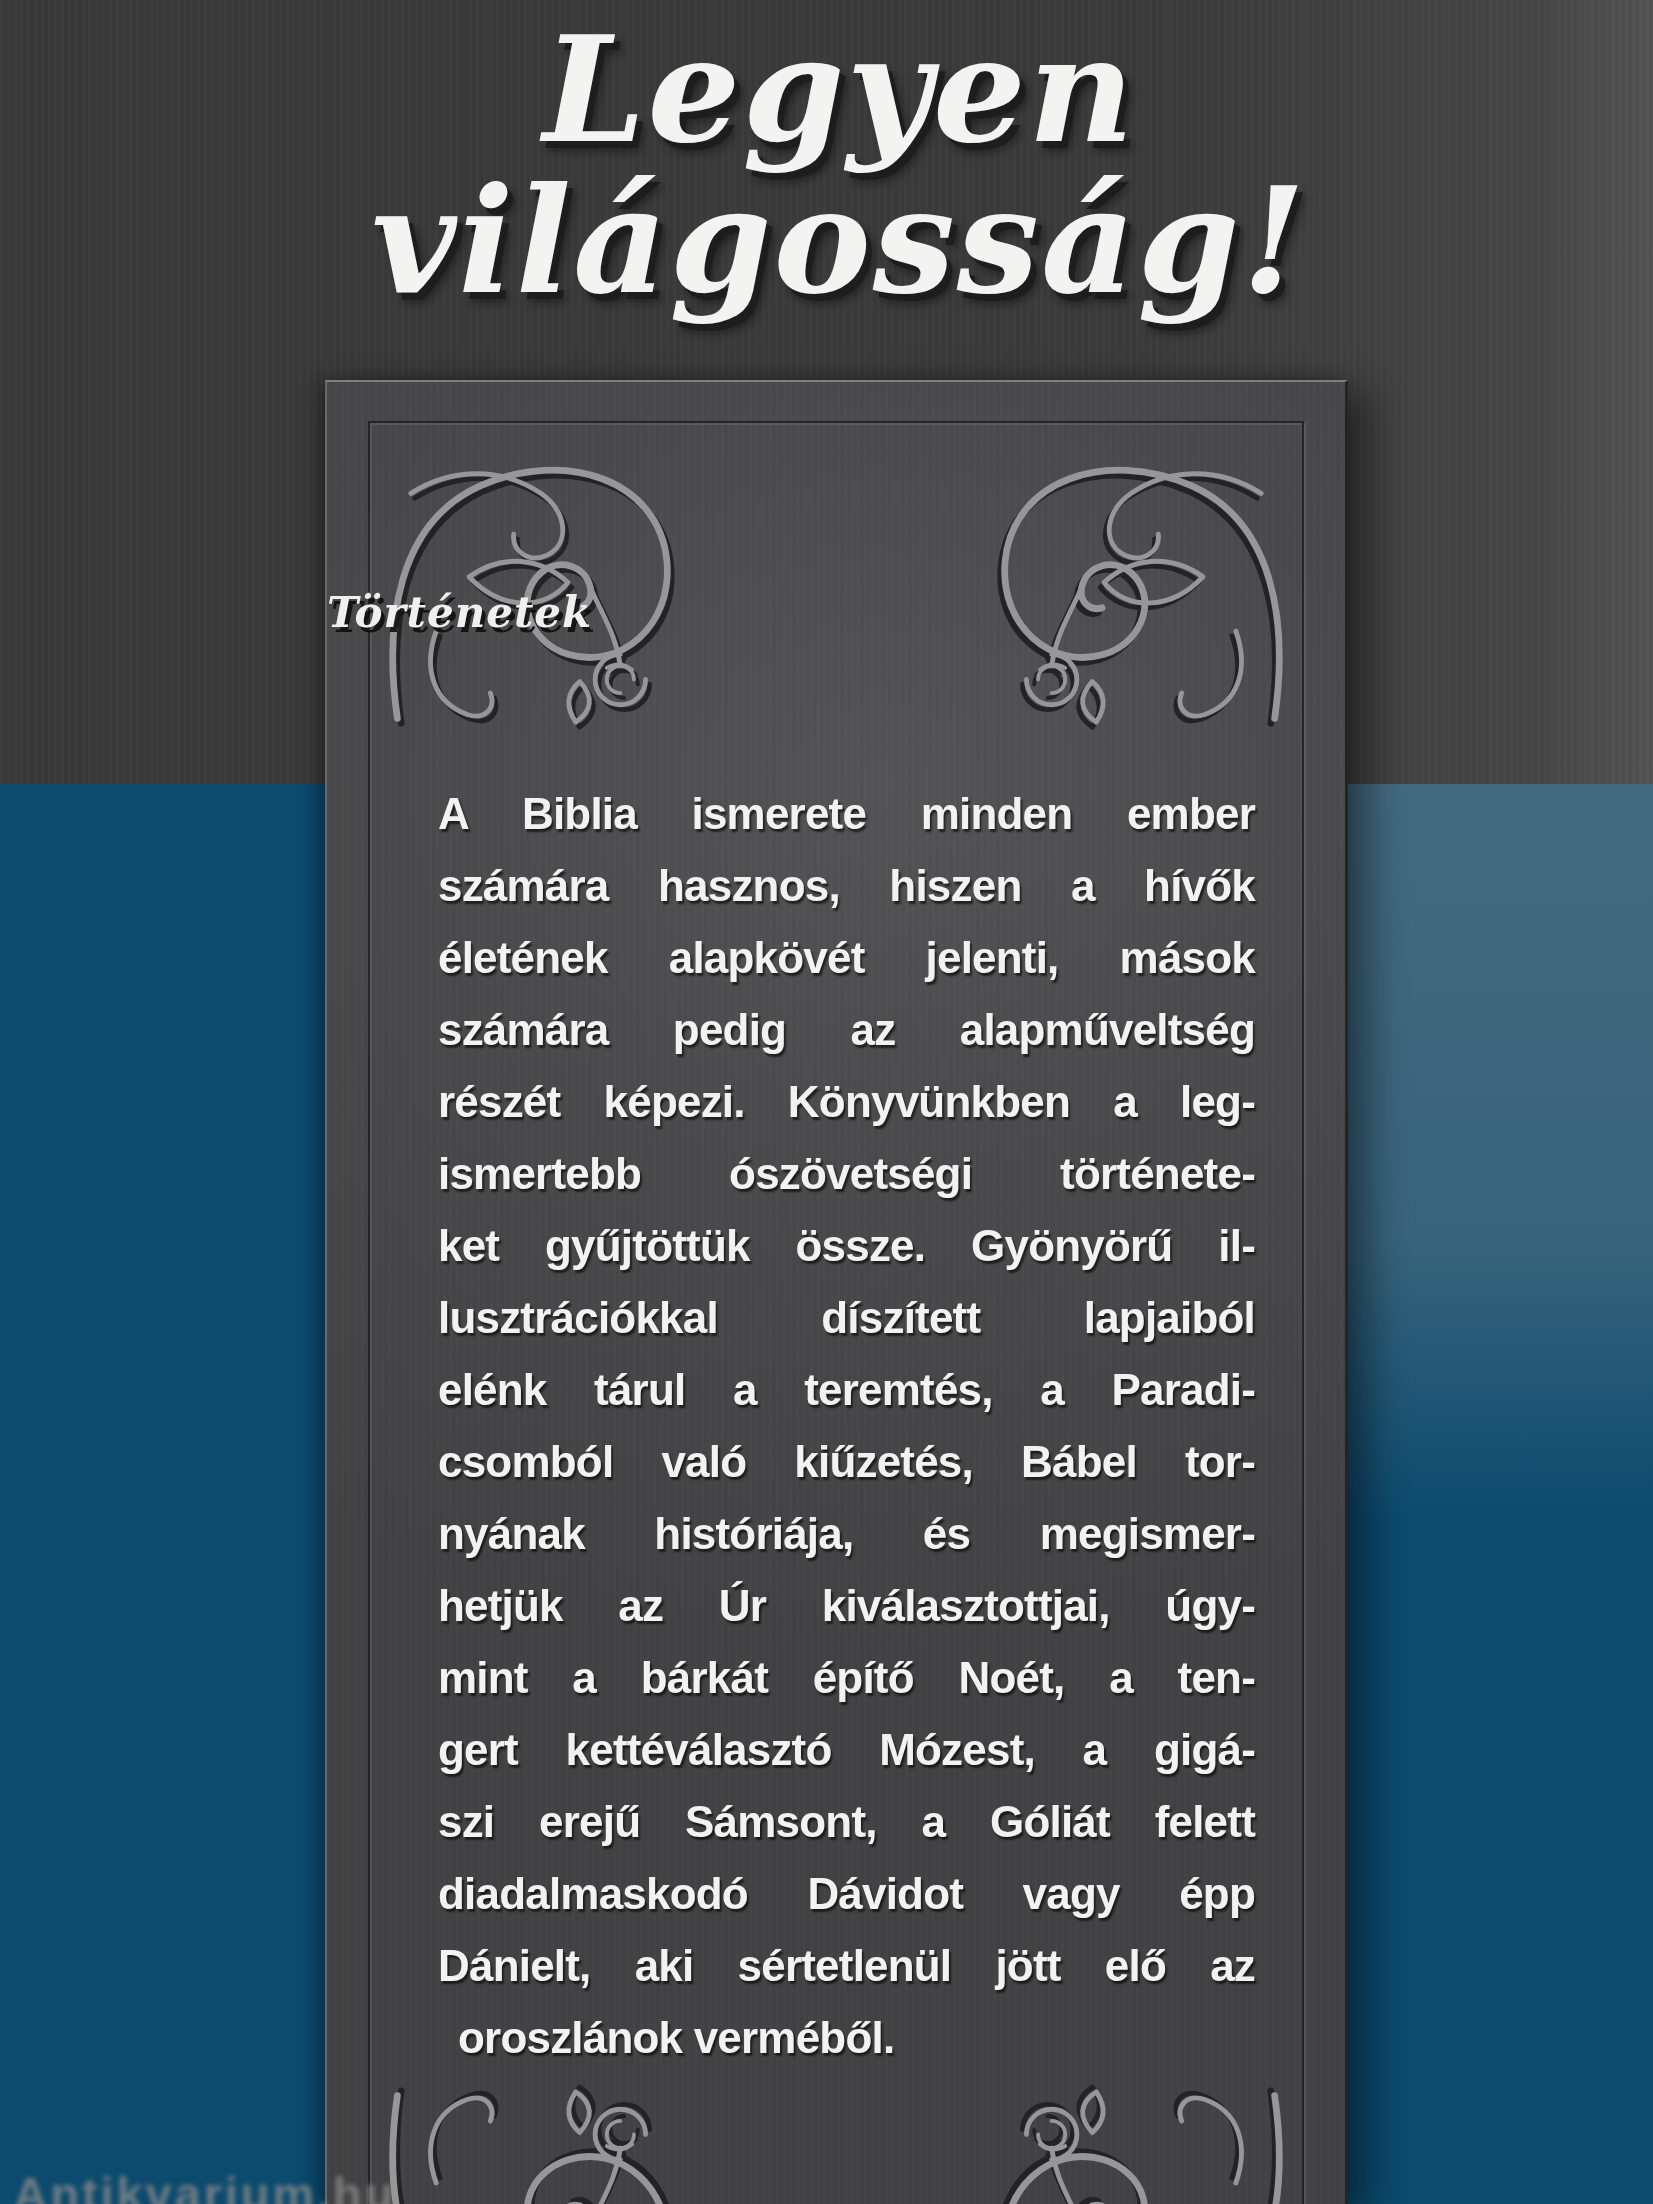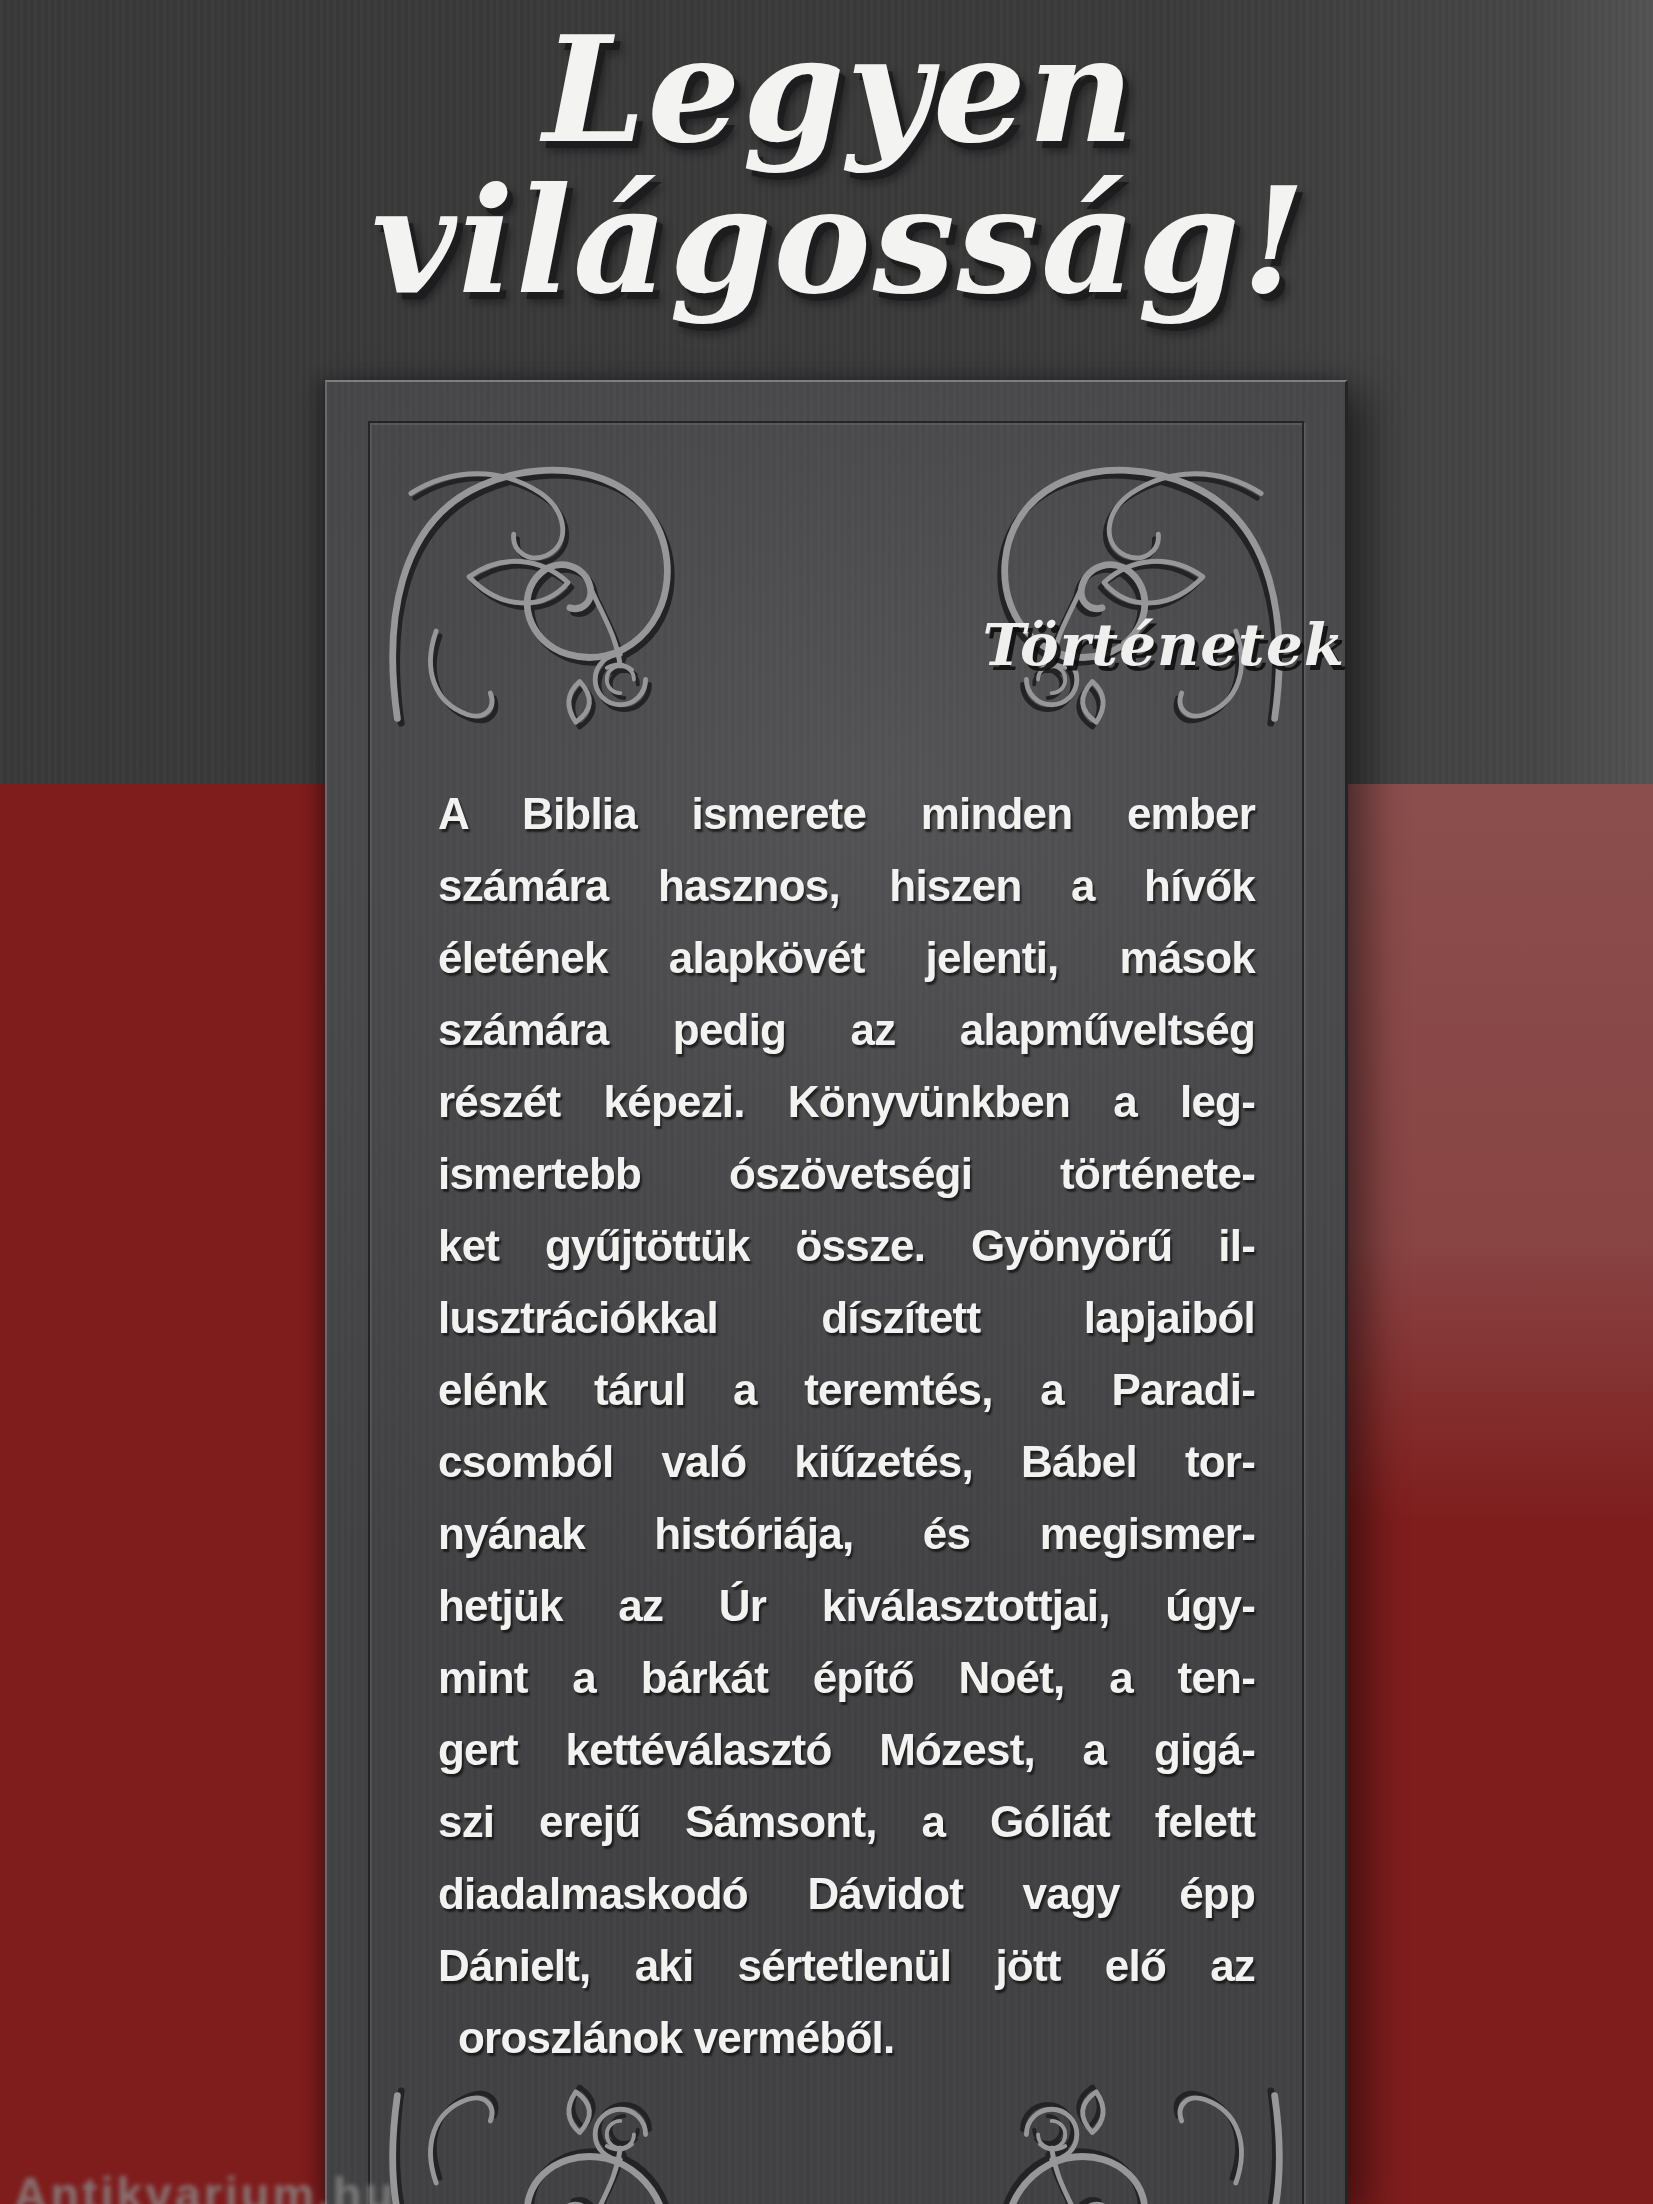--- a/index.html
+++ b/index.html
@@ -1,20 +1,20 @@
 <!DOCTYPE html>
 <html><head>
 <meta charset="utf-8">
 <style>
   html,body{margin:0;padding:0;background:#777;}
   #page{
     position:relative;
     width:1654px;height:2205px;
     overflow:hidden;
-    background:#7f1d1d;
+    background:#0c4a6e;
     font-family:"Liberation Sans",sans-serif;
   }
   
   #dark-band{
     position:absolute;left:0;top:0;width:1654px;height:784px;
     background:
       repeating-linear-gradient(90deg, rgba(255,255,255,0.015) 0 2.9px, rgba(0,0,0,0.02) 2.9px 6.8px),
       linear-gradient(to right,#39393a 0%,#3b3b3c 70%,#464647 93%,#535354 100%);
   }
   
@@ -48,27 +48,26 @@
   }
   #panel-inner-border{
     position:absolute;left:41px;right:41px;top:39px;bottom:-11.6px;
     border:2.9px solid rgba(24,24,26,0.72);
     box-shadow:1.9px 1.9px 0 rgba(160,160,162,0.22), inset 1.9px 1.9px 0 rgba(160,160,162,0.18);
     pointer-events:none;
   }
   
   #panel-heading{
     position:absolute;left:0;top:190px;width:100%;
-    text-align:right;
+    text-align:left;
     font-family:"DejaVu Serif",serif;
     font-style:italic;font-weight:bold;
-    font-size:58px;line-height:82px;
+    font-size:42px;line-height:82px;
     color:#efefed;letter-spacing:1px;
     text-shadow:3.9px 4.9px 0 rgba(14,14,16,0.9);
-    margin-top:32px;
   }
   
   #body-text{
     position:absolute;left:111px;top:396px;width:817px;
     font-family:"Liberation Sans",sans-serif;
     font-weight:bold;
     font-size:44px;line-height:72px;
     letter-spacing:-0.8px;
     color:#f2f2f0;
     text-shadow:1.9px 2.9px 1.9px rgba(8,8,8,0.65);

